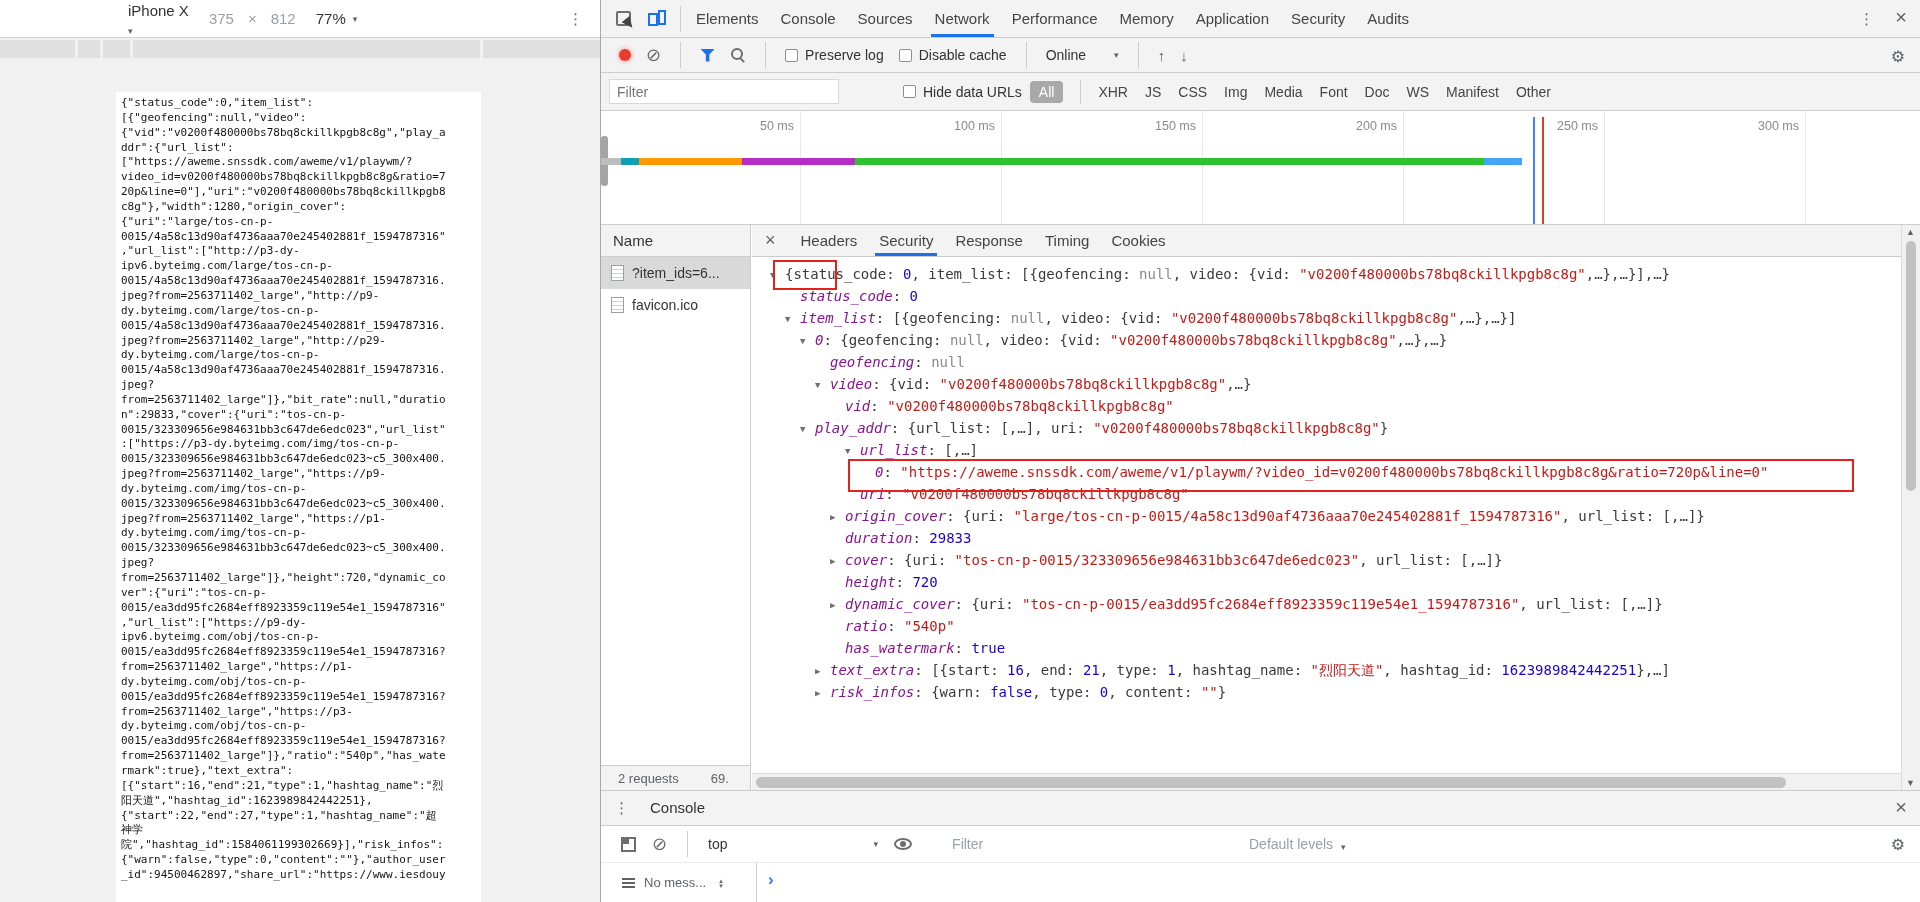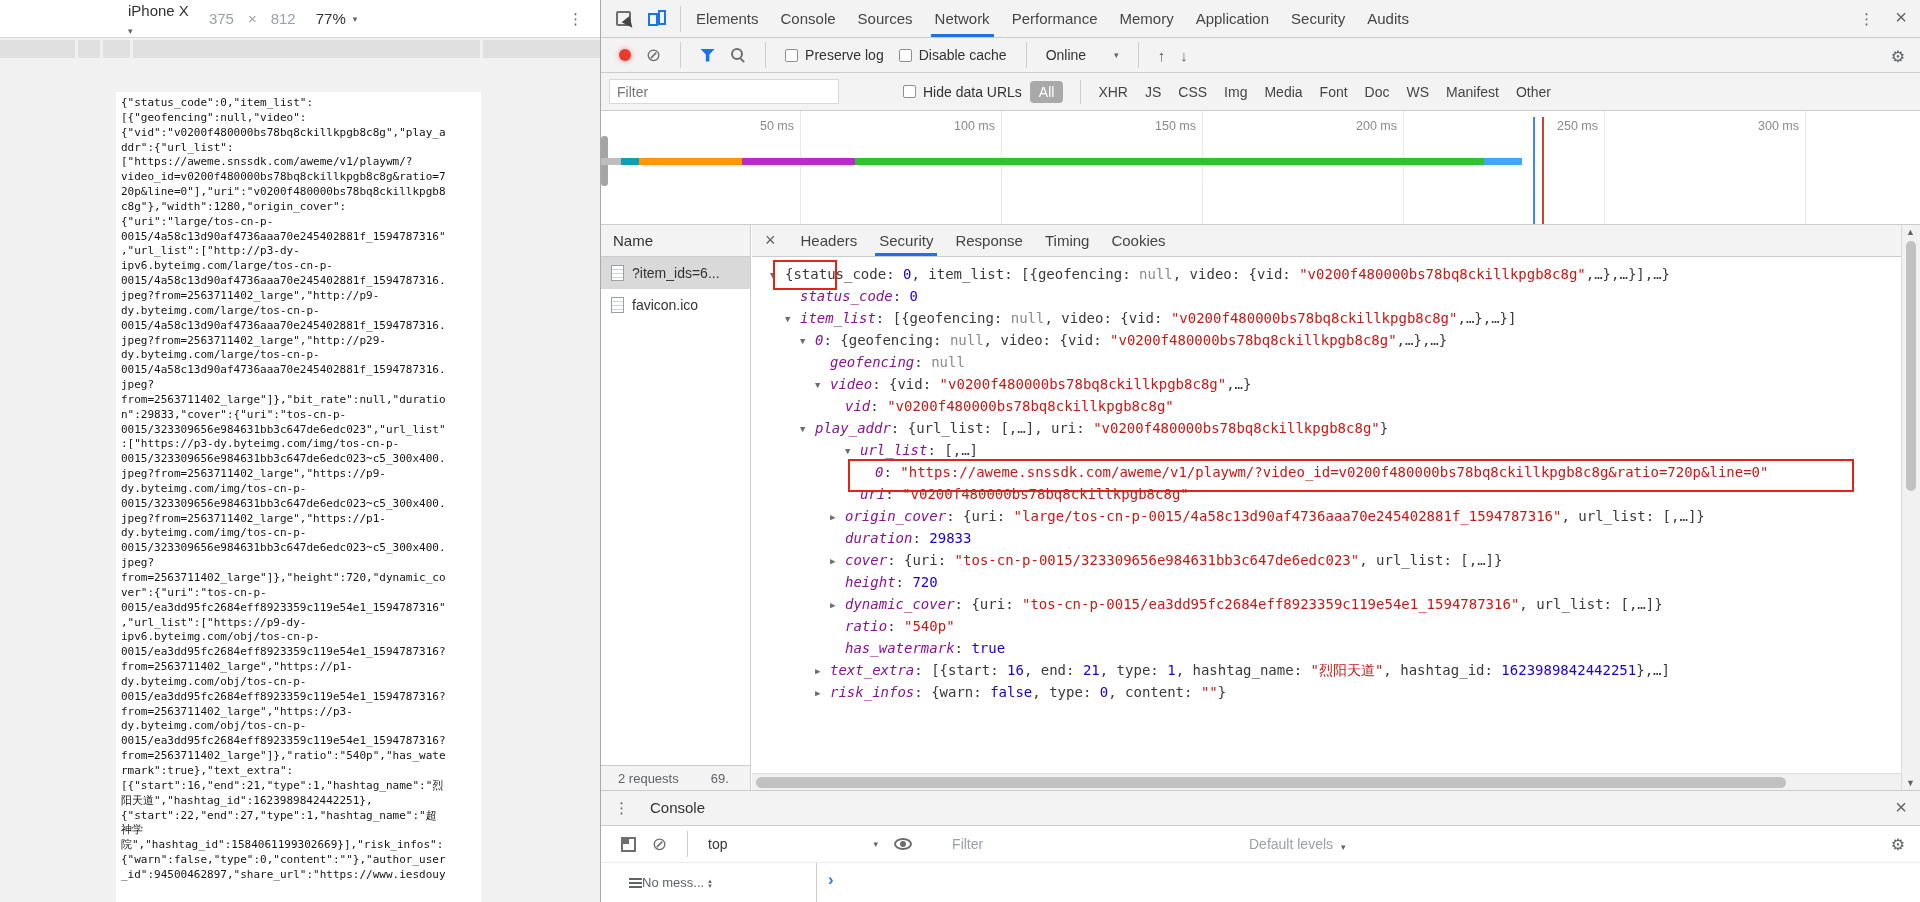--- a/index.html
+++ b/index.html
@@ -124,21 +124,21 @@
   .frame-icon{ position:relative; width:15px; height:15px; border:2px solid #6e6e6e; }
   .frame-icon i{ position:absolute; left:0; top:0; width:6px; height:5px; background:#6e6e6e; }
   .ctx-sel{ display:flex; width:170px; justify-content:space-between; align-items:center;
     font-size:14px; color:#333; }
   .eye-icon{ position:relative; width:18px; height:12px; border:2px solid #6e6e6e; border-radius:50%; }
   .eye-icon i{ position:absolute; left:4px; top:1px; width:6px; height:6px; border-radius:50%; background:#6e6e6e; }
   .filter-ph{ font-size:14px; color:#9aa0a6; margin-left:24px; }
   .levels{ position:absolute; left:648px; display:flex; align-items:flex-end; gap:8px; font-size:14px; color:#9aa0a6; }
   .drawer-gear{ position:absolute; right:15px; font-size:16px; color:#5f6368; }
   .drawer-prompt{ position:relative; height:39px; display:flex; }
-  .console-sidebar{ width:216px; border-right:1px solid #ccc; display:flex; align-items:center; padding-left:28px; }
+  .console-sidebar{ width:156px; border-right:1px solid #ccc; display:flex; align-items:center; padding-left:21px; gap:9px; }
   .hamburger{ position:relative; width:13px; height:2px; background:#5f6368; margin-top:-8px;
     box-shadow:0 4px 0 #5f6368, 0 8px 0 #5f6368; }
   .nomess{ font-size:13px; color:#5f6368; white-space:nowrap; }
   .spinner{ display:flex; flex-direction:column; font-size:7px; line-height:5px; color:#5f6368; margin-left:4px; }
   .prompt-chev{ color:#3874f2; font-size:17px; font-weight:bold; padding:7px 0 0 11px; }
 </style>
 </head>
 <body>
 
 <div id="screen">

